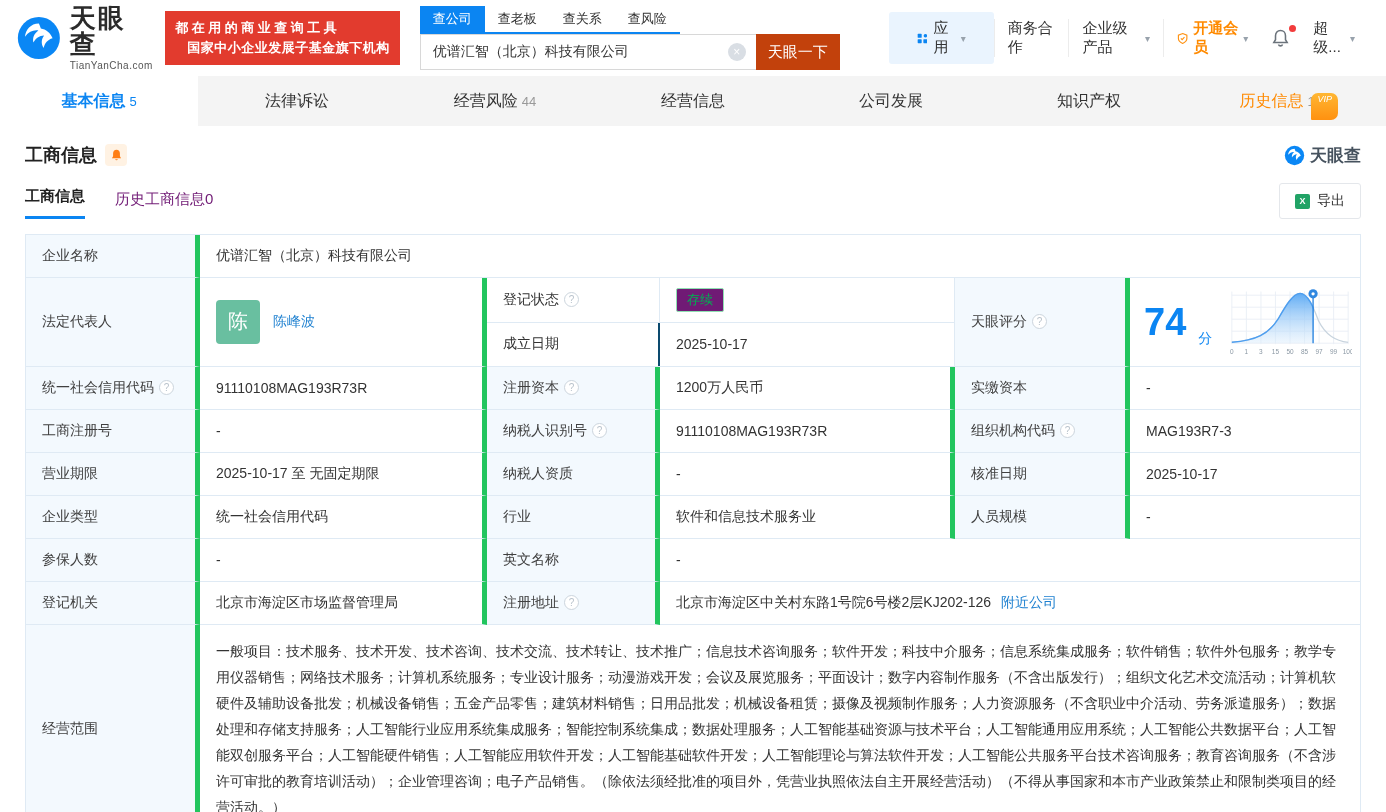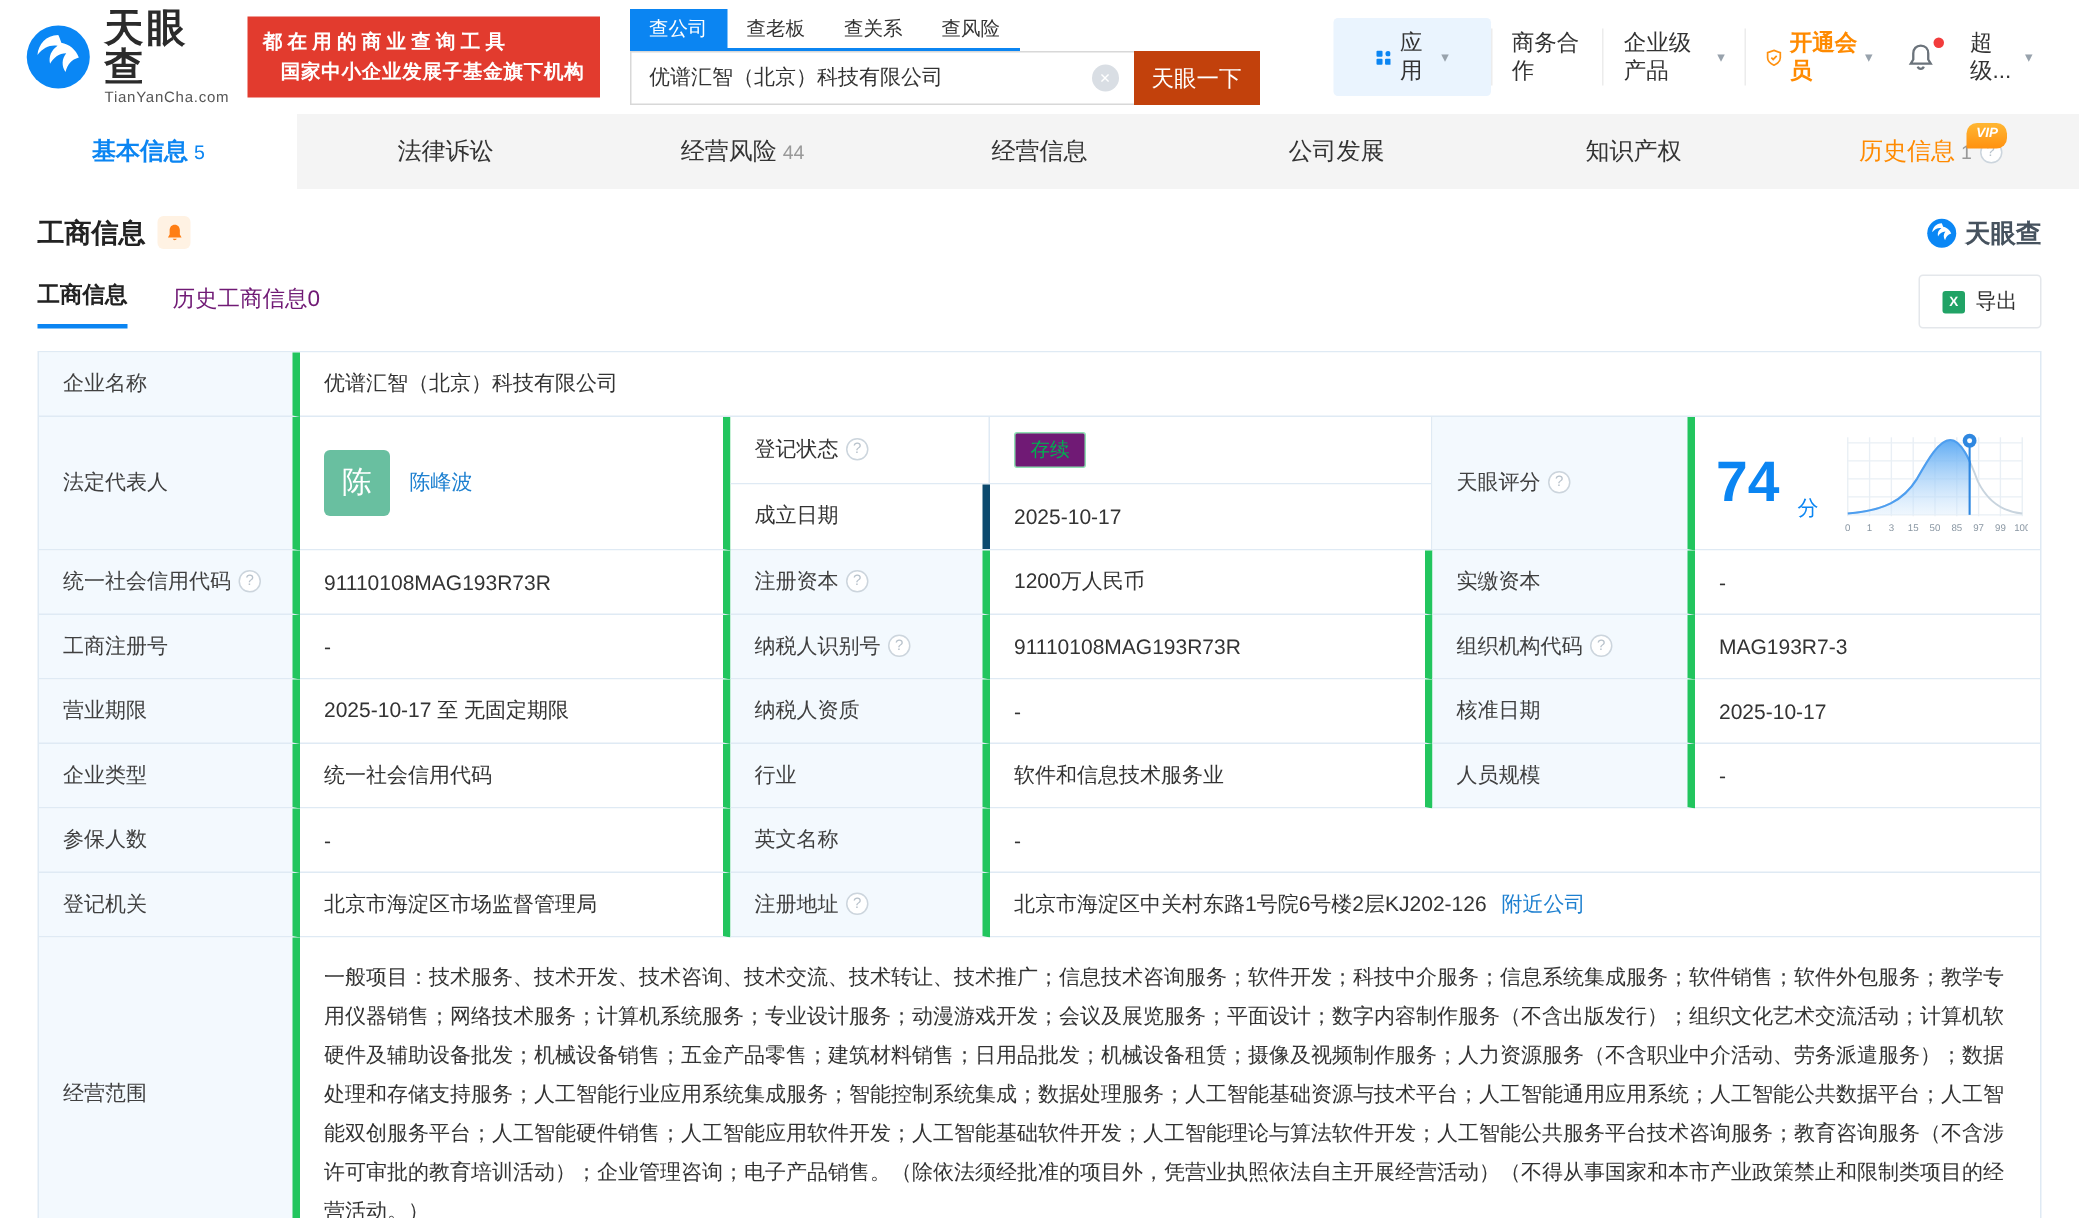--- a/index.html
+++ b/index.html
@@ -34,21 +34,21 @@
   .caret { font-size: 10px; color: #98a2ac; }
   .bell-wrap { position: relative; padding: 0 10px; cursor: pointer; display:flex; align-items:center; }
   .bell-dot { position: absolute; top: -4px; right: 4px; width: 7px; height: 7px; background: #f23c3c; border-radius: 50%; }
   
   .nav { height: 50px; display: flex; background: #f4f4f4; }
   .nav-tab { flex: 1; display: flex; align-items: center; justify-content: center; font-size: 16px; color: #333; cursor: pointer; position: relative; }
   .nav-tab.active { background: #fff; color: #0b85f2; font-weight: bold; }
   .nav-cnt { font-size: 13px; margin-left: 4px; color: #999; font-weight: normal; }
   .nav-tab.active .nav-cnt { color: #0b85f2; }
   .nav-tab.history { color: #ff8a00; }
-  .vip-badge { position: absolute; top: 6px; right: 48px; background: linear-gradient(180deg,#ffb733,#ff9110); color: #fff; font-size: 9px; font-weight: bold; font-style: italic; padding: 1px 6px 6px; border-radius: 7px 7px 7px 1px; }
+  .vip-badge { position: absolute; top: 17px; right: 48px; background: linear-gradient(180deg,#ffb733,#ff9110); color: #fff; font-size: 9px; font-weight: normal; font-style: italic; padding: 1px 6px 16px; border-radius: 7px 7px 7px 1px; }
   .help-ic { display: inline-flex; align-items: center; justify-content: center; width: 15px; height: 15px; border: 1px solid #ccd5dd; color: #b9c3cc; border-radius: 50%; font-size: 10px; margin-left: 5px; flex: none; cursor: pointer; background:#fff; }
   
   .section-head { margin: 17px 25px 0; display: flex; align-items: center; }
   .section-title { font-size: 18px; font-weight: bold; color: #222; }
   .bell-badge { width: 22px; height: 22px; margin-left: 8px; background: #fff2e3; border-radius: 4px; display: flex; align-items: center; justify-content: center; cursor: pointer; }
   .watermark { margin-left: auto; display: flex; align-items: center; gap: 5px; font-size: 17px; font-weight: bold; color: #46525e; }
   .subtab-row { margin: 16px 25px 0; display: flex; align-items: flex-end; }
   .subtab { font-size: 15px; padding-bottom: 10px; cursor: pointer; }
   .subtab.active { color: #222; font-weight: 600; border-bottom: 3px solid #0b85f2; }
   .subtab.muted { color: #701a75; margin-left: 30px; }
@@ -221,21 +221,21 @@
     <a class="blue-link">陈峰波</a>
   </div>
   <div class="sub-grid tall">
     <div class="cell white-lab inner-b" style="border-right:1px solid #dfeaf4;">
       <span>登记状态</span>
         <span class="help-ic">?</span>
     </div>
     <div class="cell inner-b" style="border-right:none;">
       <span class="status-badge">存续</span>
     </div>
-    <div class="cell white-lab no-border-b" style="border-right:5px solid #0c4a6e;border-bottom:none;">
+    <div class="cell white-lab no-border-b" style="border-right:2px solid #0c4a6e;border-bottom:none;">
       <span>成立日期</span>
     </div>
     <div class="cell no-border-b" style="border-right:none;border-bottom:none;">
       <span>2025-10-17</span>
     </div>
   </div>
   <div class="cell lab tall">
     <span>天眼评分</span>
       <span class="help-ic">?</span>
   </div>

